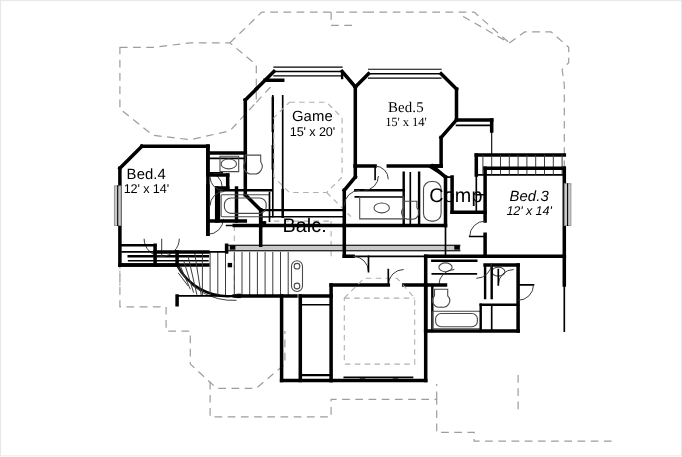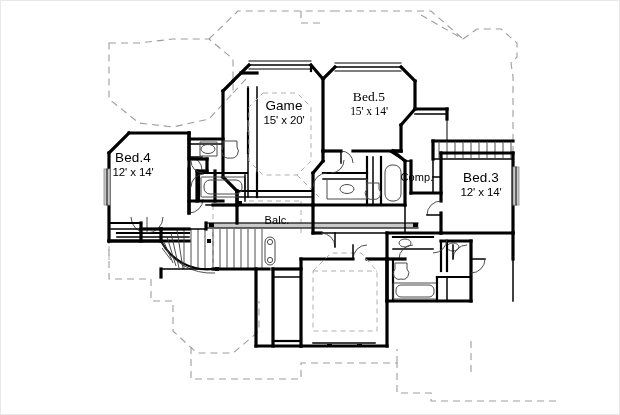--- a/index.html
+++ b/index.html
@@ -16,21 +16,21 @@
   .rlabel{
     position:absolute;
     text-align:center;
     color:#000000;
     line-height:1.05;
     white-space:nowrap;
     -webkit-font-smoothing:antialiased;
   }
   .rlabel .rname{display:block;font-size:13.5px;letter-spacing:.1px;}
   .rlabel .rdim{display:block;font-size:11.5px;letter-spacing:-.1px;margin-top:1px;}
-  .rlabel.single .rname{font-size:11px;}
+  .rlabel.single .rname{font-size:18px;}
 </style>
 </head>
 <body>
 
 <div id="plan-wrap">
 
   <svg id="plan-svg" viewBox="0 0 620 415">
     <defs>
       <style>
         .w   { stroke:#000; fill:none; stroke-linecap:square; stroke-linejoin:miter; }
@@ -378,27 +378,27 @@
   <div class="rlabel" style="left:283px;top:112px;transform:translate(-50%,-50%);">
     <span class="rname">Game</span>
     <span class="rdim">15' x 20'</span>
   </div>
 
   <div class="rlabel" style="left:368px;top:103px;transform:translate(-50%,-50%);font-family:Liberation Serif, serif;">
     <span class="rname">Bed.5</span>
     <span class="rdim">15' x 14'</span>
   </div>
 
-  <div class="rlabel" style="left:480px;top:184px;transform:translate(-50%,-50%);">
+  <div class="rlabel" style="left:480px;top:184px;transform:translate(-50%,-50%);font-style:italic;">
     <span class="rname">Bed.3</span>
     <span class="rdim">12' x 14'</span>
   </div>
 
 
   <div class="rlabel single" style="left:416px;top:177px;transform:translate(-50%,-50%);">
     <span class="rname">Comp.</span>
   </div>
 
-  <div class="rlabel single" style="left:258px;top:220px;transform:translate(-50%,-50%);padding-left:36px;">
+  <div class="rlabel single" style="left:258px;top:204px;transform:translate(-50%,-50%);padding-left:36px;">
     <span class="rname">Balc.</span>
   </div>
 
 </div>
 
 </body></html>

